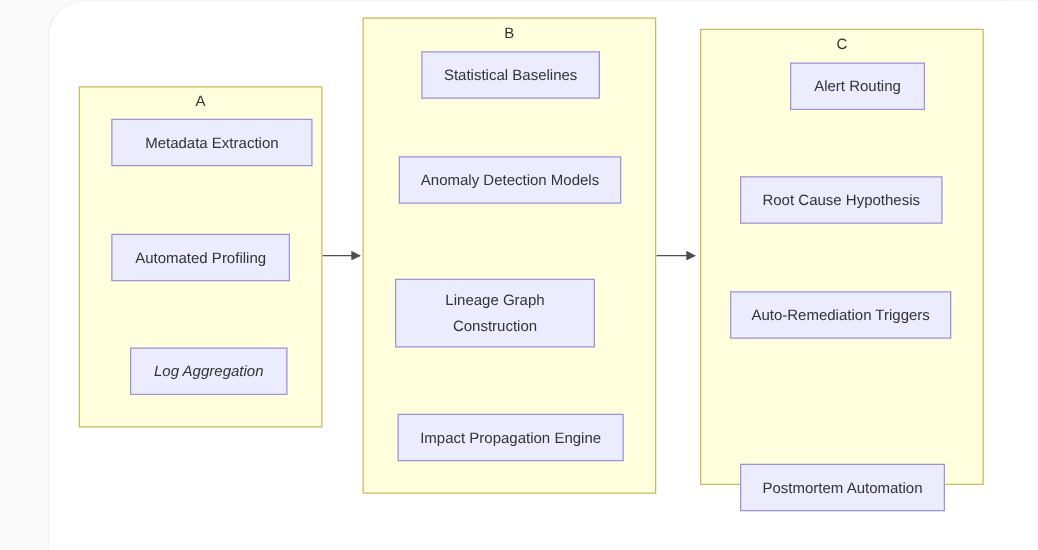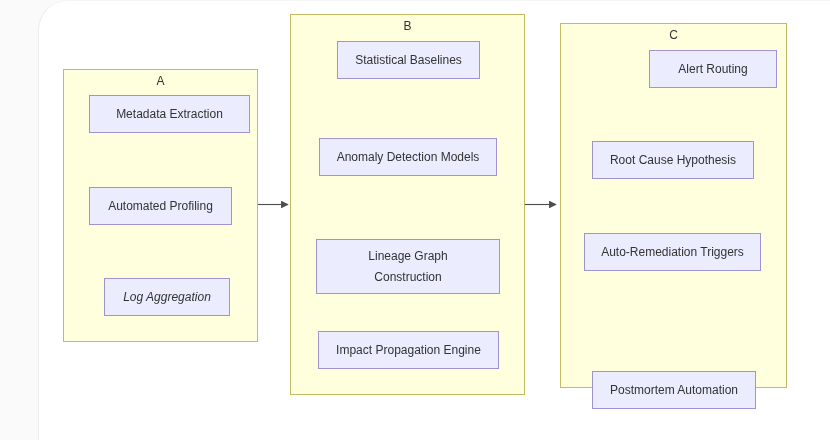--- a/index.html
+++ b/index.html
@@ -95,34 +95,34 @@
 <div class="node" style="left:104px; top:278px; width:126px; height:38px;font-style:italic;">
   <span class="label">Log Aggregation</span>
 </div>
 
 <section class="cluster" style="left:290px; top:14px; width:235px; height:381px;">
   <div class="cluster-title">B</div>
 </section>
 <div class="node" style="left:337px; top:41px; width:143px; height:38px;">
   <span class="label">Statistical Baselines</span>
 </div>
-<div class="node" style="left:319px; top:138px; width:178px; height:38px;">
+<div class="node" style="left:319px; top:125px; width:178px; height:38px;">
   <span class="label">Anomaly Detection Models</span>
 </div>
-<div class="node two-line" style="left:316px; top:223px; width:184px; height:55px;margin-top:16px;">
+<div class="node two-line" style="left:316px; top:223px; width:160px; height:55px;">
   <span class="label">Lineage Graph Construction</span>
 </div>
 <div class="node" style="left:318px; top:331px; width:181px; height:38px;">
   <span class="label">Impact Propagation Engine</span>
 </div>
 
 <section class="cluster" style="left:560px; top:23px; width:227px; height:365px;">
   <div class="cluster-title">C</div>
 </section>
-<div class="node" style="left:649px; top:50px; width:128px; height:38px;">
+<div class="node" style="left:632px; top:50px; width:108px; height:38px;">
   <span class="label">Alert Routing</span>
 </div>
 <div class="node" style="left:592px; top:141px; width:162px; height:38px;">
   <span class="label">Root Cause Hypothesis</span>
 </div>
 <div class="node" style="left:584px; top:233px; width:177px; height:38px;">
   <span class="label">Auto-Remediation Triggers</span>
 </div>
 <div class="node" style="left:592px; top:323px; width:164px; height:38px;margin-top:48px;">
   <span class="label">Postmortem Automation</span>

